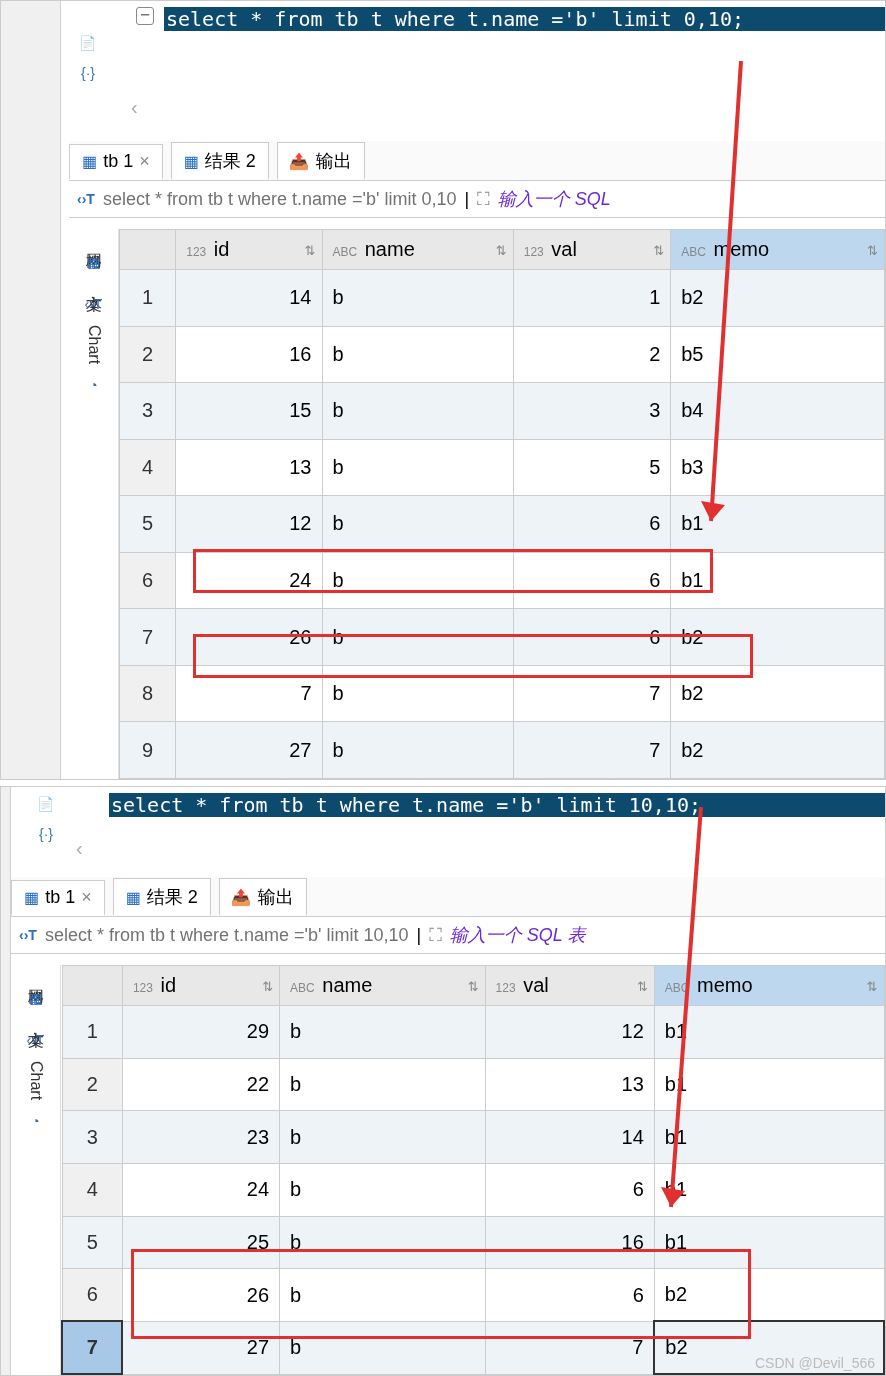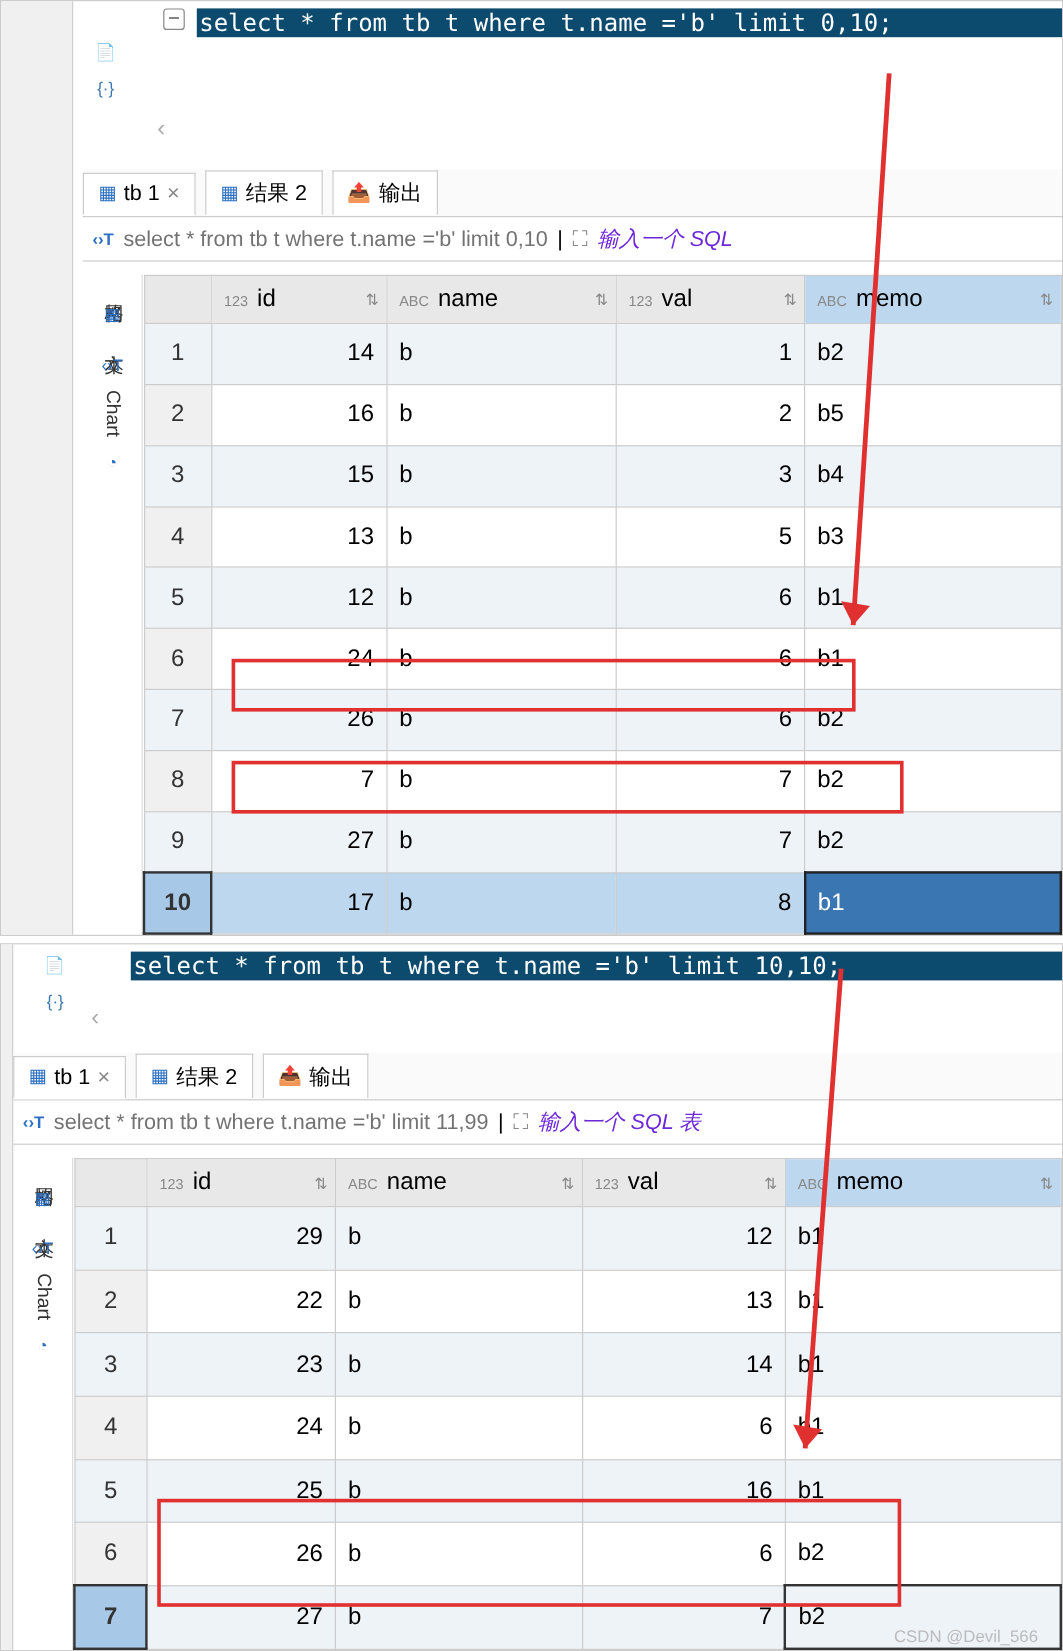--- a/index.html
+++ b/index.html
@@ -46,21 +46,21 @@
 td.id { text-align: right; width: 130px; }
 td.name { width: 170px; }
 td.val { text-align: right; width: 140px; }
 td.memo { width: 190px; }
 tr.rsel td { background: #bdd7ee; }
 tr.alt td { background: #eef3f8; }
 td.cell-sel { background: #3a76b1 !important; color: #fff; border: 2px solid #222; }
 td.cell-sel2 { background: #a8c8e8; border: 2px solid #333; }
 .redbox { position: absolute; border: 3px solid #e03030; pointer-events: none; }
 .arrow { position: absolute; pointer-events: none; }
-.watermark { position: absolute; right: 20px; bottom: 4px; color: #bbb; font-size: 14px; margin-top: 36px; }
+.watermark { position: absolute; right: 10px; bottom: 4px; color: #bbb; font-size: 14px; margin-top: 36px; }
 .coll-icon { position: absolute; left: 20px; color: #3a76b1; }
 th.memo-h { background: #bdd7ee; }
 </style>
 </head>
 <body>
 
 <div class="pane pane1">
   <div class="gutter"></div>
   <div class="gutter-icons">
     <div class="gutter-icon">📄</div>
@@ -178,27 +178,20 @@
   <td class="val">7</td>
   <td class="memo">b2</td>
           </tr>
           <tr class="alt">
             <td class="rownum">9</td>
   <td class="id">27</td>
   <td class="name">b</td>
   <td class="val">7</td>
   <td class="memo">b2</td>
           </tr>
-          <tr class="rsel">
-            <td class="rownum selected">10</td>
-  <td class="id">17</td>
-  <td class="name">b</td>
-  <td class="val">8</td>
-  <td class="memo cell-sel">b1</td>
-          </tr>
         </tbody>
     </table>
   </div>
 
   <svg class="arrow" style="left:680px;top:60px;width:80px;height:480px;">
     <line x1="60" y1="0" x2="30" y2="460" stroke="#e03030" stroke-width="4"></line>
     <polygon points="30,460 20,440 44,444" fill="#e03030"></polygon>
   </svg>
   <div class="redbox" style="left:192px;top:548px;width:520px;height:44px;"></div>
   <div class="redbox" style="left:192px;top:633px;width:560px;height:44px;"></div>
@@ -226,21 +219,21 @@
       <span>结果 2</span>
     </div>
     <div class="tab">
       <span class="tab-icon">📤</span>
       <span>输出</span>
     </div>
   </div>
 
   <div class="sqlbar" style="left:10px;">
     <span class="sql-icon">‹›T</span>
-    <span class="sqltext">select * from tb t where t.name ='b' limit 11,99</span>
+    <span class="sqltext">select * from tb t where t.name ='b' limit 10,10</span>
     <span>|</span>
     <span class="expand-icon">⛶</span>
     <span class="sql-placeholder">输入一个 SQL 表</span>
   </div>
 
   <div class="grid-area" style="left:10px;">
     <div class="side-tabs">
       <div class="vtab">
           <span>网格</span>
         </div>

